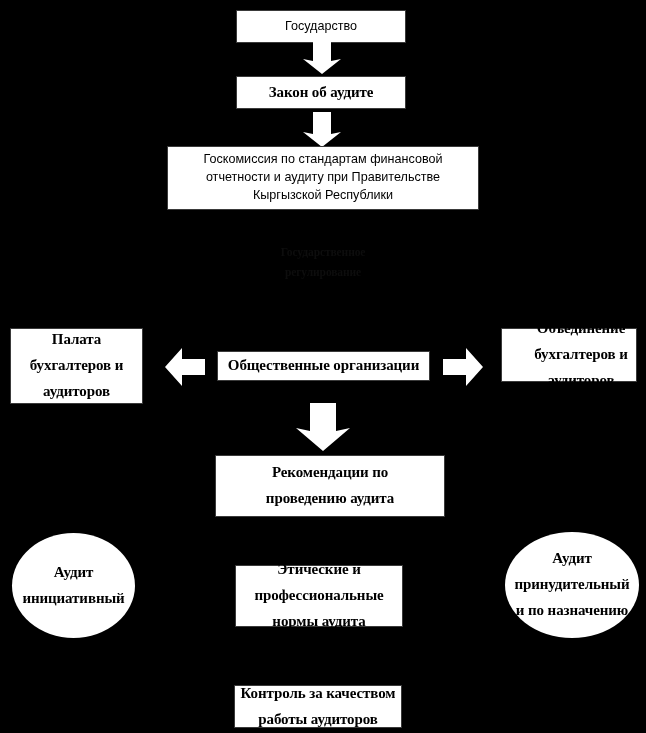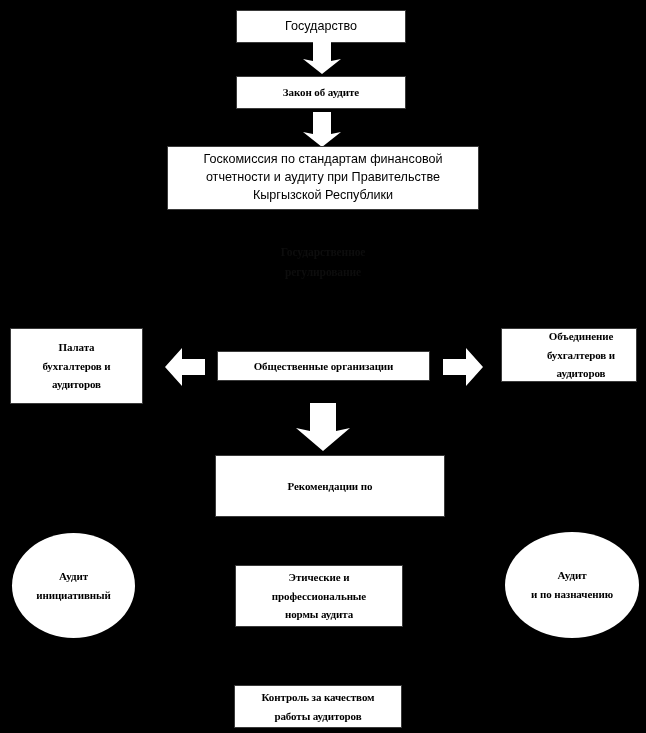--- a/index.html
+++ b/index.html
@@ -32,21 +32,21 @@
     box-sizing: border-box;
   }
   
   .box {
     border: 1px solid #3a3a3a;
   }
   
   .serif-bold {
     font-family: "Liberation Serif", serif;
     font-weight: bold;
-    font-size: 11px;
+    font-size: 15px;
     line-height: 1.72;
     letter-spacing: -0.1px;
   }
   
   .sans-plain {
     font-family: "Liberation Sans", sans-serif;
     font-weight: normal;
     font-size: 12.6px;
     line-height: 1.42;
   }
@@ -139,20 +139,21 @@
 
   <div class="arrow" style="left:295px; top:403px;">
     <svg width="56" height="50" viewBox="0 0 56 50" aria-hidden="true">
       <path d="M15 0 H41 V28 L55 25 L28 48 L1 25 L15 28 Z" fill="#ffffff"></path>
     </svg>
   </div>
 
   <div class="node box serif-bold" style="left:215px; top:455px; width:230px; height:62px;justify-content:center;">
     <span>
       <div>Рекомендации по</div>
+      <div>проведению аудита</div>
     </span>
   </div>
 
   <div class="node ellipse serif-bold" style="left:12px; top:533px; width:123px; height:105px;">
     <span>
       <div>Аудит</div>
       <div>инициативный</div>
     </span>
   </div>
 
@@ -160,20 +161,21 @@
     <span>
       <div>Этические и</div>
       <div>профессиональные</div>
       <div>нормы аудита</div>
     </span>
   </div>
 
   <div class="node ellipse serif-bold" style="left:505px; top:532px; width:134px; height:106px;">
     <span>
       <div>Аудит</div>
+      <div>принудительный</div>
       <div>и по назначению</div>
     </span>
   </div>
 
   <div class="node box serif-bold" style="left:234px; top:685px; width:168px; height:43px;">
     <span>
       <div>Контроль за качеством</div>
       <div>работы аудиторов</div>
     </span>
   </div>

